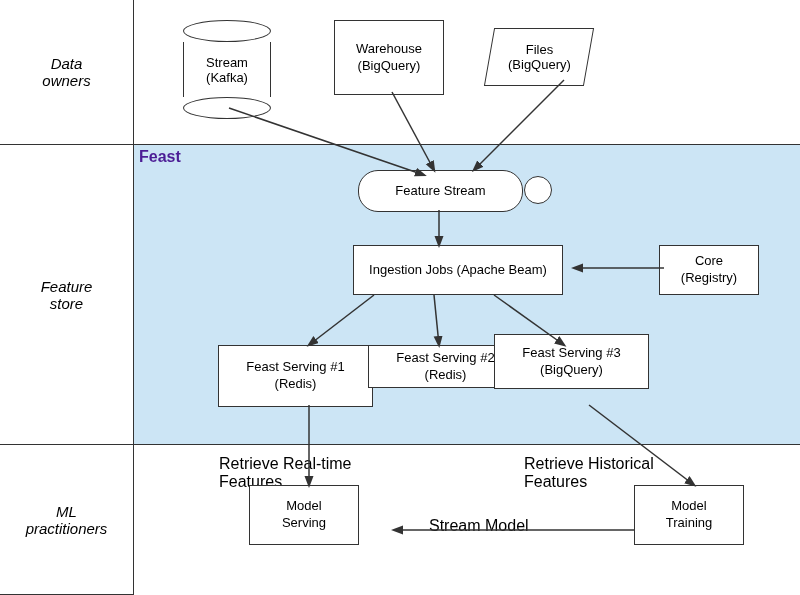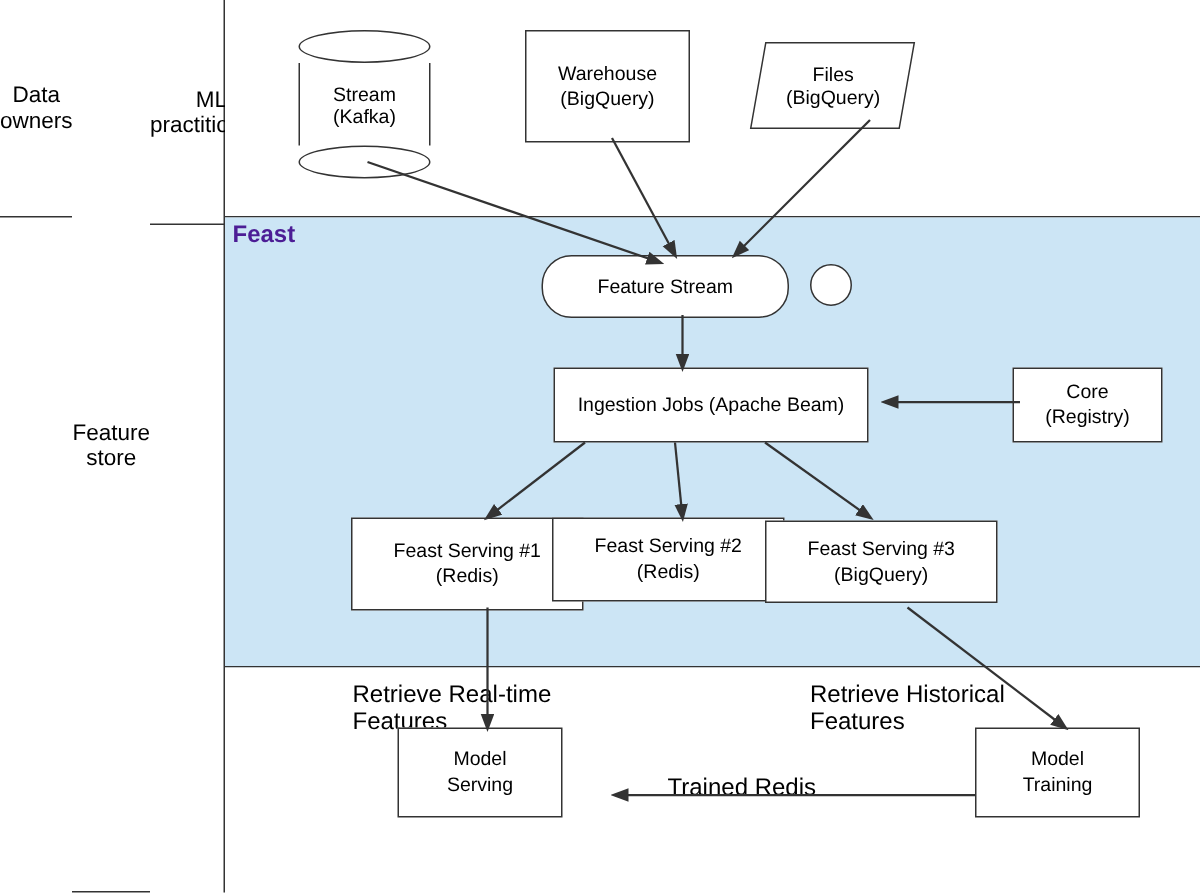--- a/index.html
+++ b/index.html
@@ -14,25 +14,27 @@
 
     .diagram-container {
       width: 800px;
       height: 595px;
       display: flex;
       position: relative;
     }
 
     
     .sidebar {
-      width: 150px;
-      height: 595px;
-      display: flex;
+      width: 134px;
+      height: 595px;
+      display: flex;
+      flex-direction: column;
       border-right: 1.5px solid #333;
       flex-shrink: 0;
+      font-style: italic;
     }
     .sidebar-section {
       display: flex;
       align-items: center;
       justify-content: center;
       text-align: center;
       font-size: 15px;
       font-weight: normal;
       border-bottom: 1.5px solid #333;
     }
@@ -228,55 +230,55 @@
     </div>
 
     <div class="node" style="left:200px; top:20px; width:110px; height:75px;">
       <span>Warehouse<br>(BigQuery)</span>
     </div>
 
     <div class="parallelogram" style="left:355px; top:28px; width:100px; height:58px;">
       <span>Files<br>(BigQuery)</span>
     </div>
 
-    <div class="node rounded-node" style="left:211px; top:170px; width:165px; height:42px;">
+    <div class="node rounded-node" style="left:224px; top:170px; width:165px; height:42px;">
       <span>Feature Stream</span>
 
     </div>
 
     <div style="position:absolute; left:390px; top:176px; width:28px; height:28px; border-radius:50%; border:1.5px solid #333; background:#fff;"></div>
 
     <div class="node" style="left:195px; top:245px; width:210px; height:50px;margin-left:24px;">
       <span>Ingestion Jobs (Apache Beam)</span>
     </div>
 
     <div class="node" style="left:525px; top:245px; width:100px; height:50px;">
       <span>Core<br>(Registry)</span>
     </div>
 
     <div class="node" style="left:84px; top:345px; width:155px; height:62px;">
       <span>Feast Serving #1<br>(Redis)</span>
     </div>
 
-    <div class="node" style="left:218px; top:345px; width:155px; height:56px;">
+    <div class="node" style="left:234px; top:345px; width:155px; height:43px;">
       <span>Feast Serving #2<br>(Redis)</span>
     </div>
 
-    <div class="node" style="left:360px; top:347px; width:155px; height:55px;">
+    <div class="node" style="left:360px; top:334px; width:155px; height:55px;">
       <span>Feast Serving #3<br>(BigQuery)</span>
     </div>
 
     <div class="label-text" style="left:85px; top:455px; width:175px;">Retrieve Real-time Features</div>
 
     <div class="label-text" style="left:390px; top:455px; width:190px;">Retrieve Historical Features</div>
 
     <div class="node" style="left:115px; top:485px; width:110px; height:60px;">
       <span>Model<br>Serving</span>
     </div>
 
-    <div class="label-text" style="left:295px; top:517px; width:110px;">Trained Redis</div>
+    <div class="label-text" style="left:295px; top:517px; width:110px;">Stream Model</div>
 
     <div class="node" style="left:500px; top:485px; width:110px; height:60px;">
       <span>Model<br>Training</span>
     </div>
 
   </div>
 </div>
 
 </body></html>

